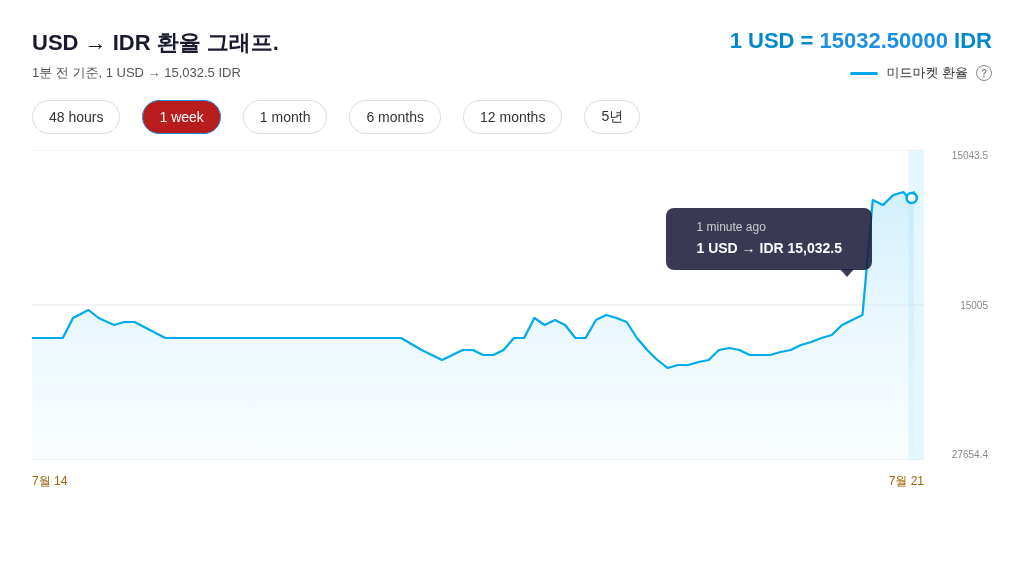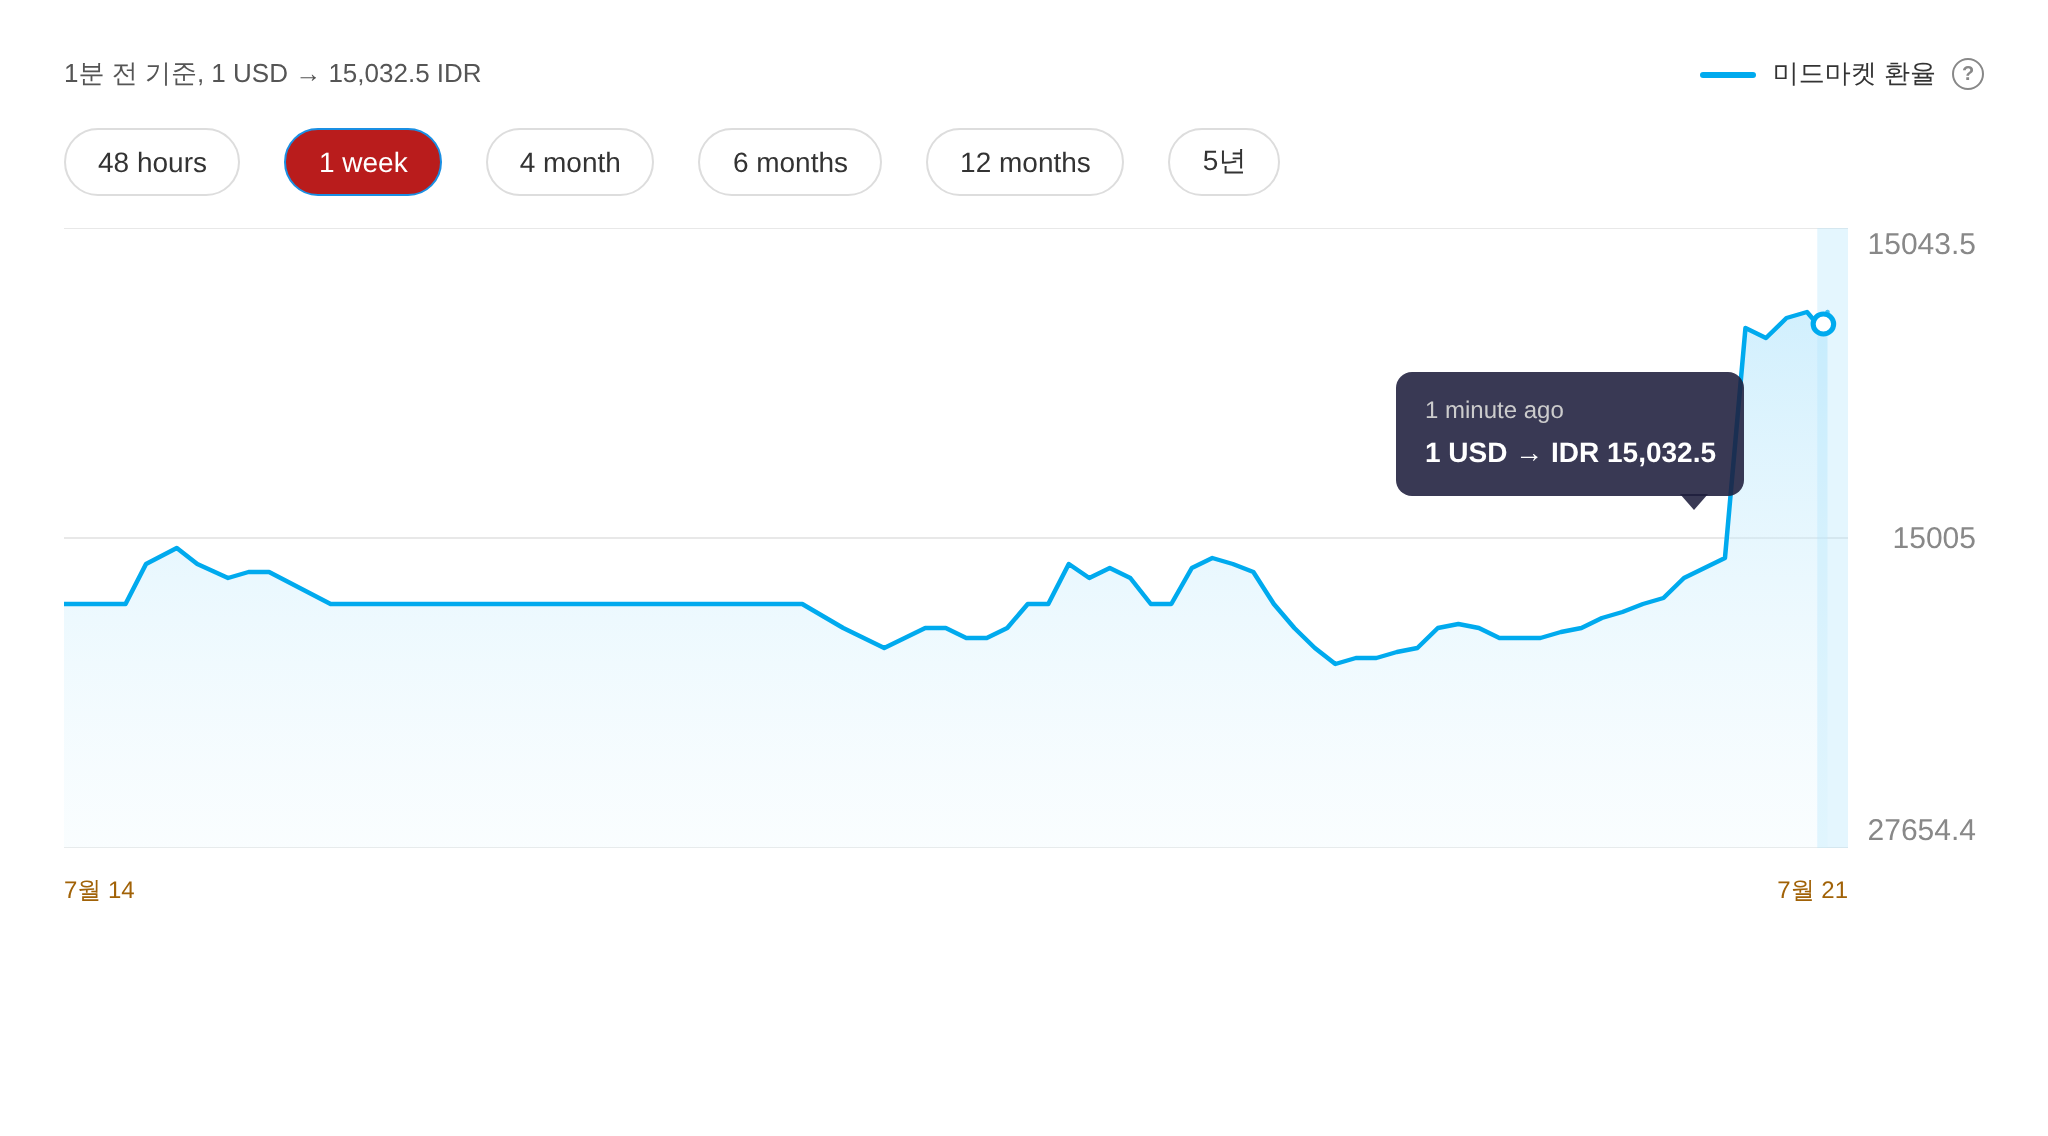--- a/index.html
+++ b/index.html
@@ -100,21 +100,21 @@
     .chart-y-labels {
       position: absolute;
       right: 0;
       top: 0;
       bottom: 30px;
       width: 60px;
       display: flex;
       flex-direction: column;
       justify-content: space-between;
       align-items: flex-end;
-      font-size: 15px;
+      font-size: 10px;
       color: #888;
       padding-right: 4px;
     }
     .chart-svg-container {
       position: absolute;
       left: 0;
       right: 68px;
       top: 0;
       bottom: 30px;
     }
@@ -128,26 +128,26 @@
       font-size: 12px;
       color: #a16207;
       height: 24px;
       align-items: flex-end;
     }
     .tooltip {
       position: absolute;
       background: rgba(30, 30, 60, 0.88);
       color: #fff;
       border-radius: 8px;
-      padding: 10px 14px;
+      padding: 10px 30px;
       font-size: 13px;
       line-height: 1.6;
       pointer-events: none;
       right: 120px;
-      top: 72px;
+      top: 58px;
       white-space: nowrap;
     }
     .tooltip .time {
       font-size: 12px;
       color: #ccc;
     }
     .tooltip .value {
       font-weight: 700;
       font-size: 14px;
     }
@@ -158,33 +158,39 @@
       width: 0; height: 0;
       border-left: 7px solid transparent;
       border-right: 7px solid transparent;
       border-top: 8px solid rgba(30, 30, 60, 0.88);
     }
   </style>
 </head>
 <body>
 
 <div class="container">
+  <div class="header-row">
+    <div class="title">USD → IDR 환율 그래프.</div>
+    <div class="rate-display">
+      <span>1 USD = </span><span style="color:#1a8fe3;">15032.50000</span><span> IDR</span>
+    </div>
+  </div>
   <div class="subtitle-row">
     <div class="subtitle">1분 전 기준, 1 USD → 15,032.5 IDR</div>
     <div class="mid-market-label">
       <div class="mid-market-line"></div>
       <span>미드마켓 환율</span>
       <span class="help-icon">?</span>
     </div>
   </div>
 
   <div class="tabs-row">
   <button class="tab-btn">48 hours</button>
       <button class="tab-btn active">1 week</button>
-      <button class="tab-btn">4 month</button>
+      <button class="tab-btn">1 month</button>
       <button class="tab-btn">6 months</button>
       <button class="tab-btn">12 months</button>
       <button class="tab-btn">5년</button>
     </div>
 
   <div class="chart-area">
     <div class="chart-y-labels">
       <span>15043.5</span>
       <span>15005</span>
       <span>27654.4</span>

